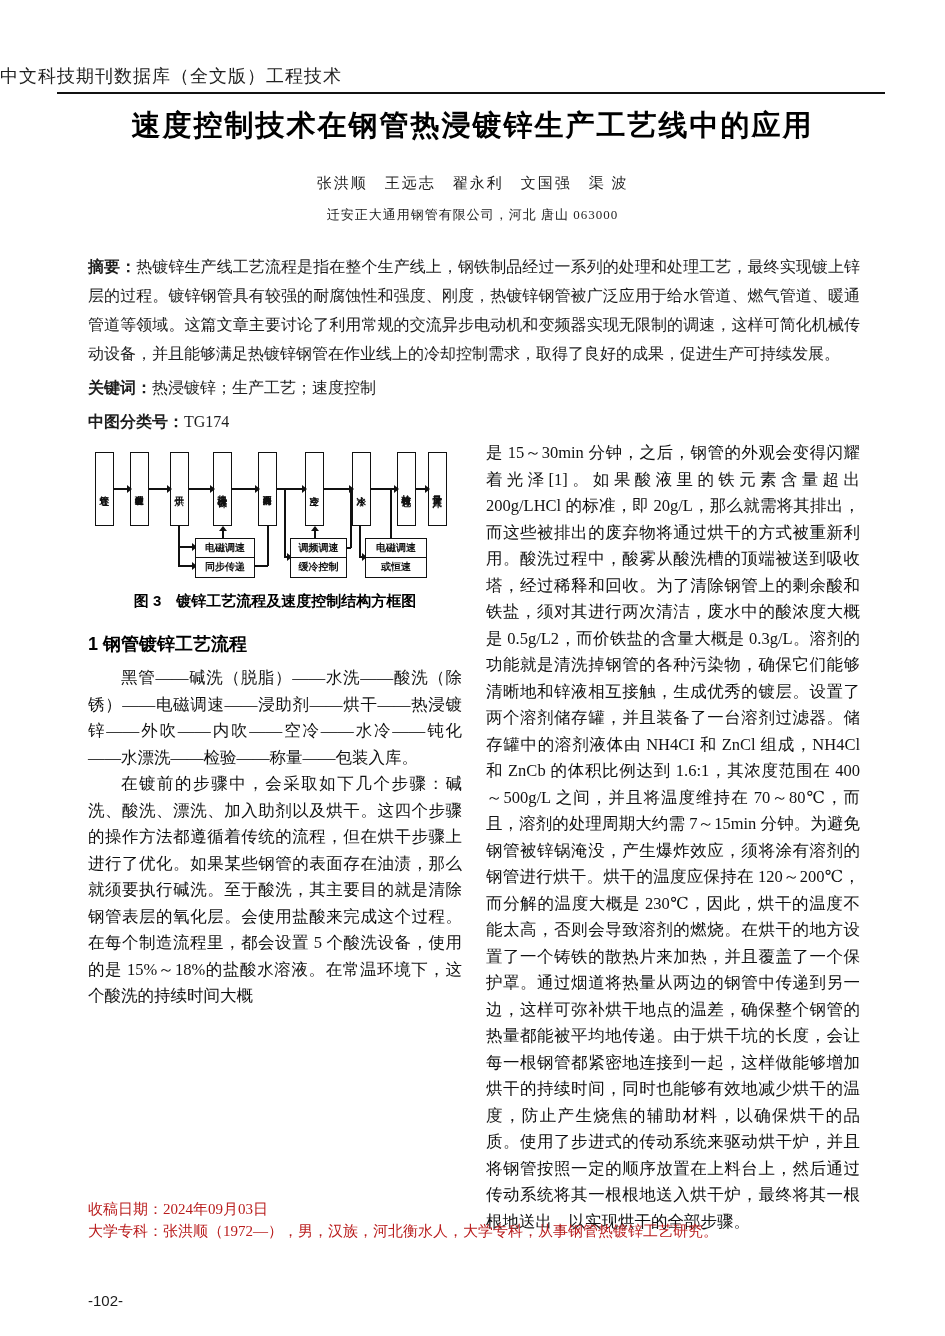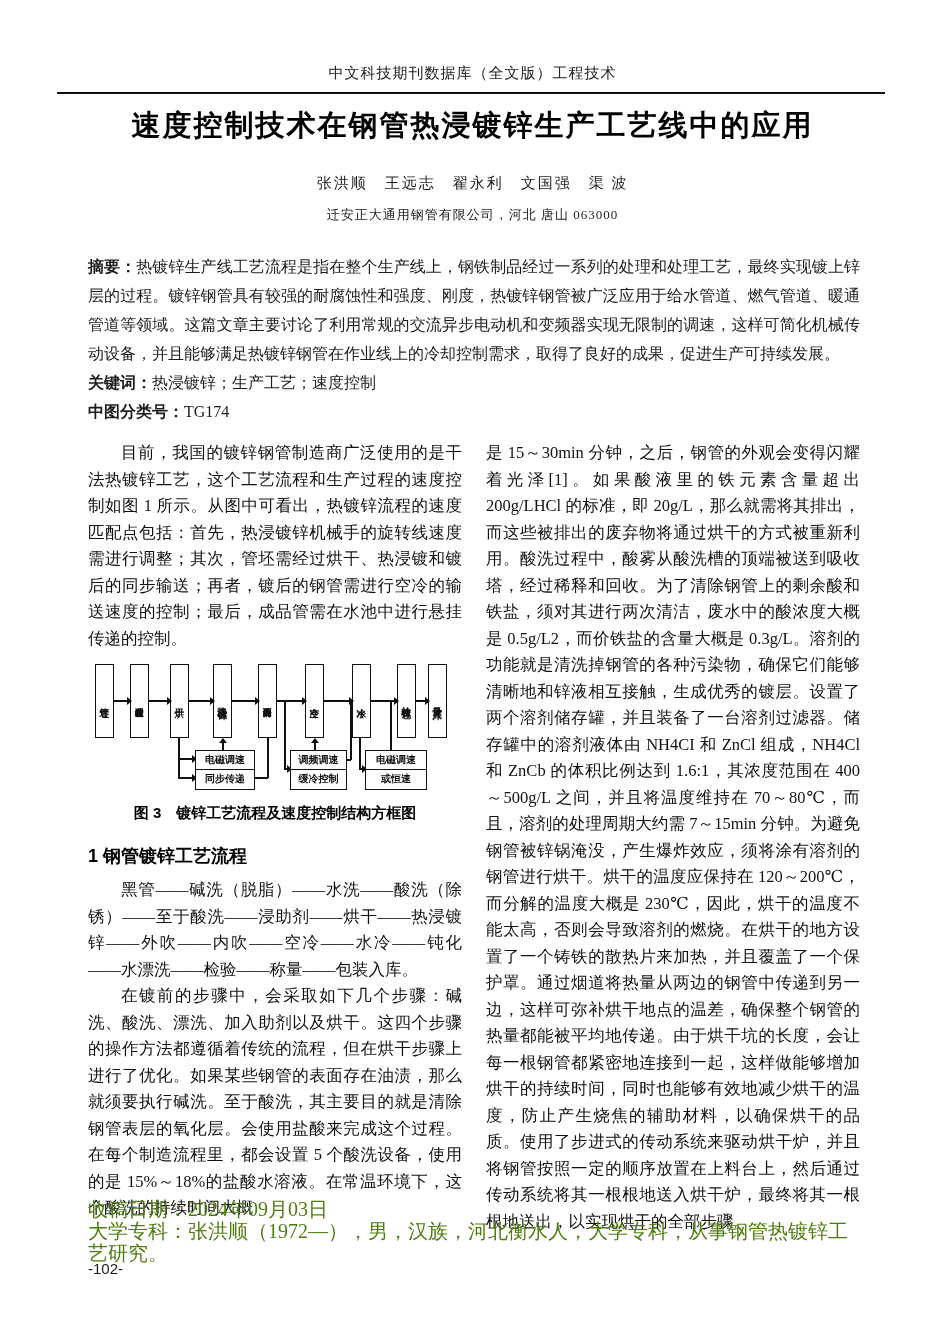--- a/index.html
+++ b/index.html
@@ -4,38 +4,38 @@
 <style>
   * { margin:0; padding:0; box-sizing:border-box; }
   html,body { background:#e8e8e8; }
   .page {
     position:relative; width:945px; height:1336px; margin:0 auto;
     background:#ffffff; color:#1c1c1c; overflow:hidden;
     font-family:"Liberation Serif","DejaVu Serif",serif;
   }
   .hdr {
     position:absolute; top:64px; left:0; width:100%;
-    text-align:center; font-size:15px; letter-spacing:1px; color:#222;
+    text-align:left; font-size:18px; letter-spacing:1px; color:#222;
   }
   .hdr-rule { position:absolute; top:92px; left:57px; width:828px; height:2px; background:#111; }
   .title {
     position:absolute; top:106px; left:0; width:100%; text-align:center;
     font-size:29px; font-weight:bold; letter-spacing:2px; color:#000;
     font-family:Liberation Sans, sans-serif;
   }
   .authors { position:absolute; top:174px; left:0; width:100%; text-align:center; font-size:15px; letter-spacing:2px; }
   .affil { position:absolute; top:206px; left:0; width:100%; text-align:center; font-size:13px; letter-spacing:1px; }
   .abstract {
     position:absolute; top:252px; left:88px; width:772px;
     font-size:16px; line-height:29px; text-align:justify;
   }
   .abstract .lbl, .kline .lbl {
     font-weight:bold; font-family:"Liberation Sans","DejaVu Sans",sans-serif;
   }
-  .kline { font-size:16px; line-height:29px; }
+  .kline { font-size:16px; line-height:29px; margin-top:5px; }
   .cols { position:absolute; top:440px; left:88px; width:772px; height:760px; }
   .col { position:absolute; top:0; font-size:16.5px; line-height:26.5px; text-align:justify; color:#111; }
   .col-left  { left:0;   width:374px; }
   .col-right { left:398px; width:374px; }
   .indent { text-indent:2em; }
   .sec-h {
     font-family:"Liberation Sans","DejaVu Sans",sans-serif;
     font-weight:bold; text-align:left; color:#000;
   }
   .sec1 { font-size:18px; margin:16px 0 8px; }
@@ -66,22 +66,22 @@
   }
   .arr-u::before {
     content:''; position:absolute; top:-2px; left:-3.2px;
     border-bottom:5px solid #111; border-left:4px solid transparent; border-right:4px solid transparent;
   }
   .fig-cap {
     text-align:center; font-weight:bold; font-size:15px; margin-top:8px;
     font-family:"Liberation Sans","DejaVu Sans",sans-serif; color:#000;
   }
   
-  .footer { position:absolute; top:1198px; left:88px; width:772px; font-size:20px; line-height:22px; color:#4d7c0f; }
-  .pageno { position:absolute; top:1260px; left:88px; font-size:15px; font-family:"Liberation Sans","DejaVu Sans",sans-serif; }
+  .footer { position:absolute; top:1198px; left:88px; width:772px; font-size:15px; line-height:22px; color:#b91c1c; }
+  .pageno { position:absolute; top:1292px; left:88px; font-size:15px; font-family:"Liberation Sans","DejaVu Sans",sans-serif; }
 </style>
 </head>
 <body>
 
 <div class="page">
 
   <div class="hdr">中文科技期刊数据库（全文版）工程技术</div>
   <div class="hdr-rule"></div>
 
   <div class="title">速度控制技术在钢管热浸镀锌生产工艺线中的应用</div>
@@ -90,21 +90,20 @@
 
   <div class="abstract">
     <div><span class="lbl">摘要：</span><span>热镀锌生产线工艺流程是指在整个生产线上，钢铁制品经过一系列的处理和处理工艺，最终实现镀上锌层的过程。镀锌钢管具有较强的耐腐蚀性和强度、刚度，热镀锌钢管被广泛应用于给水管道、燃气管道、暖通管道等领域。这篇文章主要讨论了利用常规的交流异步电动机和变频器实现无限制的调速，这样可简化机械传动设备，并且能够满足热镀锌钢管在作业线上的冷却控制需求，取得了良好的成果，促进生产可持续发展。</span></div>
     <div class="kline"><span class="lbl">关键词：</span><span>热浸镀锌；生产工艺；速度控制</span></div>
     <div class="kline"><span class="lbl">中图分类号：</span><span>TG174</span></div>
   </div>
 
   <div class="cols">
 
     <div class="col col-left">
-      <p class="indent">目前，我国的镀锌钢管制造商广泛使用的是干法热镀锌工艺，这个工艺流程和生产过程的速度控制如图 1 所示。从图中可看出，热镀锌流程的速度匹配点包括：首先，热浸镀锌机械手的旋转线速度需进行调整；其次，管坯需经过烘干、热浸镀和镀后的同步输送；再者，镀后的钢管需进行空冷的输送速度的控制；最后，成品管需在水池中进行悬挂传递的控制。</p>
 
       <div class="fig">
 
         <div class="pbox" style="left:7px;">管坯</div>
         <div class="pbox small" style="left:42px;">管坯镀前处理</div>
         <div class="pbox" style="left:82px;">烘干</div>
         <div class="pbox" style="left:125px;">热浸镀锌</div>
         <div class="pbox small" style="left:170px;">内外表面清理</div>
         <div class="pbox" style="left:217px;">空冷</div>
         <div class="pbox" style="left:264px;">水冷</div>
@@ -148,21 +147,21 @@
           <div class="row">缓冷控制</div>
         </div>
         <div class="cbox" style="left:277px; width:62px;">
           <div class="row">电磁调速</div>
           <div class="row">或恒速</div>
         </div>
       </div>
       <div class="fig-cap">图 3　镀锌工艺流程及速度控制结构方框图</div>
 
       <div class="sec-h sec1">1  钢管镀锌工艺流程</div>
-      <p class="indent">黑管——碱洗（脱脂）——水洗——酸洗（除锈）——至于酸洗——浸助剂——烘干——热浸镀锌——外吹——内吹——空冷——水冷——钝化——水漂洗——检验——称量——包装入库。</p>
+      <p class="indent">黑管——碱洗（脱脂）——水洗——酸洗（除锈）——电磁调速——浸助剂——烘干——热浸镀锌——外吹——内吹——空冷——水冷——钝化——水漂洗——检验——称量——包装入库。</p>
       <p class="indent">在镀前的步骤中，会采取如下几个步骤：碱洗、酸洗、漂洗、加入助剂以及烘干。这四个步骤的操作方法都遵循着传统的流程，但在烘干步骤上进行了优化。如果某些钢管的表面存在油渍，那么就须要执行碱洗。至于酸洗，其主要目的就是清除钢管表层的氧化层。会使用盐酸来完成这个过程。在每个制造流程里，都会设置 5 个酸洗设备，使用的是 15%～18%的盐酸水溶液。在常温环境下，这个酸洗的持续时间大概</p>
     </div>
 
     <div class="col col-right">
       <p>是 15～30min 分钟，之后，钢管的外观会变得闪耀着光泽[1]。如果酸液里的铁元素含量超出 200g/LHCl 的标准，即 20g/L，那么就需将其排出，而这些被排出的废弃物将通过烘干的方式被重新利用。酸洗过程中，酸雾从酸洗槽的顶端被送到吸收塔，经过稀释和回收。为了清除钢管上的剩余酸和铁盐，须对其进行两次清洁，废水中的酸浓度大概是 0.5g/L2，而价铁盐的含量大概是 0.3g/L。溶剂的功能就是清洗掉钢管的各种污染物，确保它们能够清晰地和锌液相互接触，生成优秀的镀层。设置了两个溶剂储存罐，并且装备了一台溶剂过滤器。储存罐中的溶剂液体由 NH4CI 和 ZnCl 组成，NH4Cl 和 ZnCb 的体积比例达到 1.6:1，其浓度范围在 400～500g/L 之间，并且将温度维持在 70～80℃，而且，溶剂的处理周期大约需 7～15min 分钟。为避免钢管被锌锅淹没，产生爆炸效应，须将涂有溶剂的钢管进行烘干。烘干的温度应保持在 120～200℃，而分解的温度大概是 230℃，因此，烘干的温度不能太高，否则会导致溶剂的燃烧。在烘干的地方设置了一个铸铁的散热片来加热，并且覆盖了一个保护罩。通过烟道将热量从两边的钢管中传递到另一边，这样可弥补烘干地点的温差，确保整个钢管的热量都能被平均地传递。由于烘干坑的长度，会让每一根钢管都紧密地连接到一起，这样做能够增加烘干的持续时间，同时也能够有效地减少烘干的温度，防止产生烧焦的辅助材料，以确保烘干的品质。使用了步进式的传动系统来驱动烘干炉，并且将钢管按照一定的顺序放置在上料台上，然后通过传动系统将其一根根地送入烘干炉，最终将其一根根地送出，以实现烘干的全部步骤。</p>
     </div>
   </div>
 
   <div class="footer">
     <div><span>收稿日期：</span><span>2024年09月03日</span></div>

